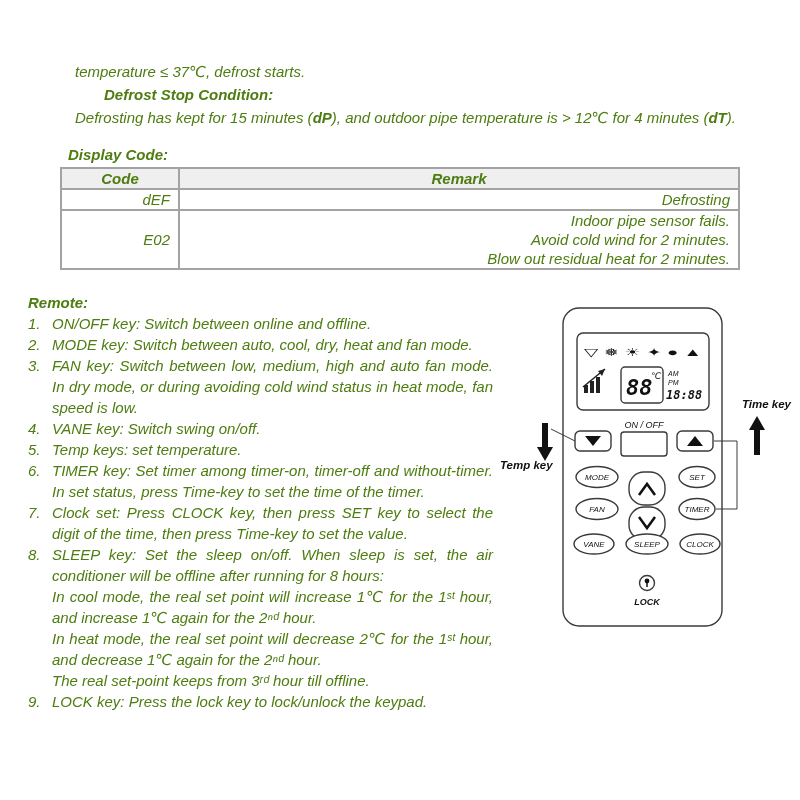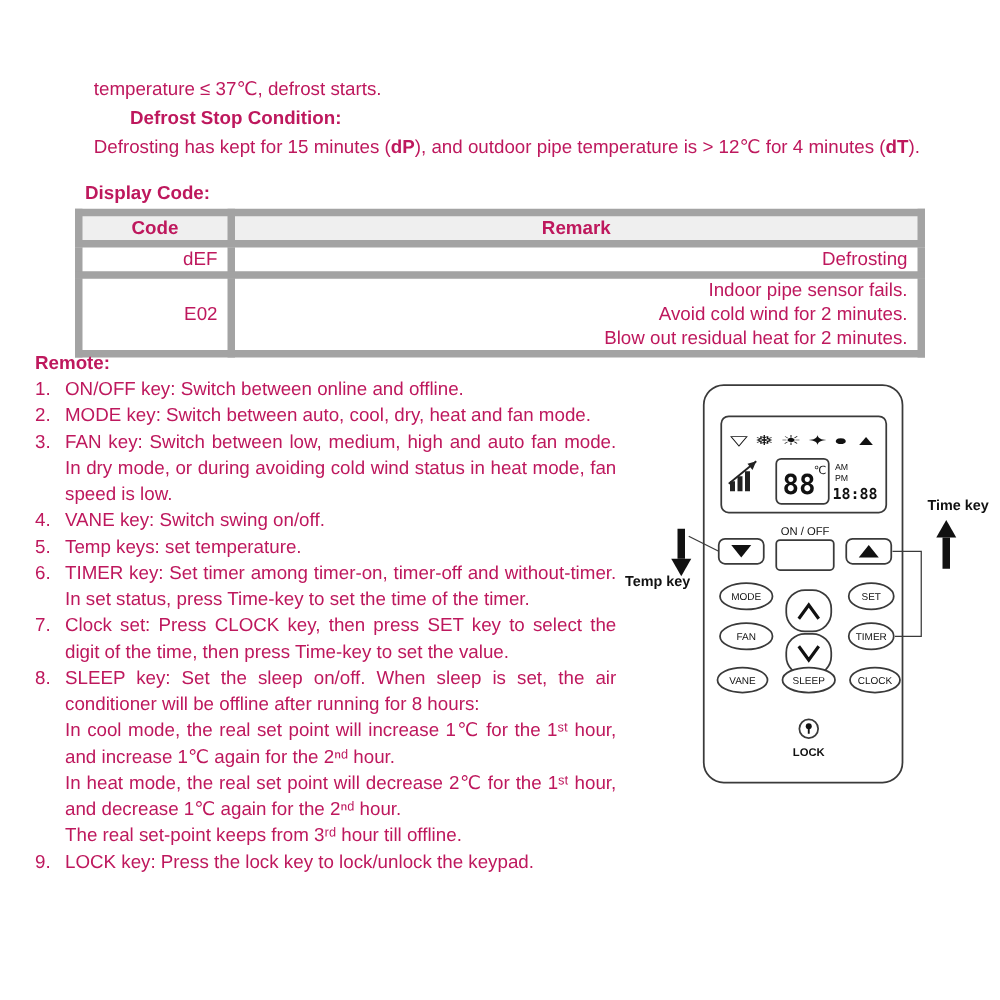--- a/index.html
+++ b/index.html
@@ -1,34 +1,34 @@
 <!DOCTYPE html>
 <html><head>
 <meta charset="utf-8">
 <style>
   html,body { margin:0; padding:0; background:#fff; }
   .page {
     position:relative; width:800px; height:796px; background:#ffffff;
     font-family:"Liberation Sans","DejaVu Sans",sans-serif;
-    font-size:15px; color:#be185d; overflow:hidden;
+    font-size:15px; color:#4d7c0f; overflow:hidden;font-style:italic;
   }
   .bold { font-weight:bold;margin-left:44px; }
 
   .top-block { position:absolute; top:60px; left:60px; width:700px; line-height:23px; }
   .ind { margin-left:15px; }
 
   .dc-block { position:absolute; top:146px; left:28px; }
   .dc-title { font-weight:bold; margin-bottom:4px;margin-left:40px; }
   table.dc-table { border-collapse:collapse; margin-left:32px; width:680px; table-layout:fixed; }
-  .dc-table th, .dc-table td { border:6px solid #a3a3a3; padding:0 8px; line-height:19px; }
+  .dc-table th, .dc-table td { border:2px solid #a3a3a3; padding:0 8px; line-height:19px; }
   .dc-table th { font-weight:bold; text-align:center; background:#efefef; }
   .dc-table .col-code { width:100px; }
   .dc-table td { vertical-align:middle; text-align:right; }
 
-  .remote-block { position:absolute; top:280px; left:28px; width:465px; line-height:21px; }
+  .remote-block { position:absolute; top:292px; left:28px; width:465px; line-height:21px; }
   .remote-title { font-weight:bold; }
   .item { display:flex; }
   .item .num { width:24px; flex:none; }
   .item .content { flex:1; text-align:justify; }
 
   .diagram { position:absolute; left:480px; top:295px; width:320px; height:345px; }
   svg text { font-family:"Liberation Sans","DejaVu Sans",sans-serif; fill:#111; }
   svg .seg { font-family:"DejaVu Sans Mono",monospace; font-weight:bold; }
   svg .btn-label { font-size:8px; }
   svg .outline { fill:#ffffff; stroke:#3a3a3a; stroke-width:1.4; }

